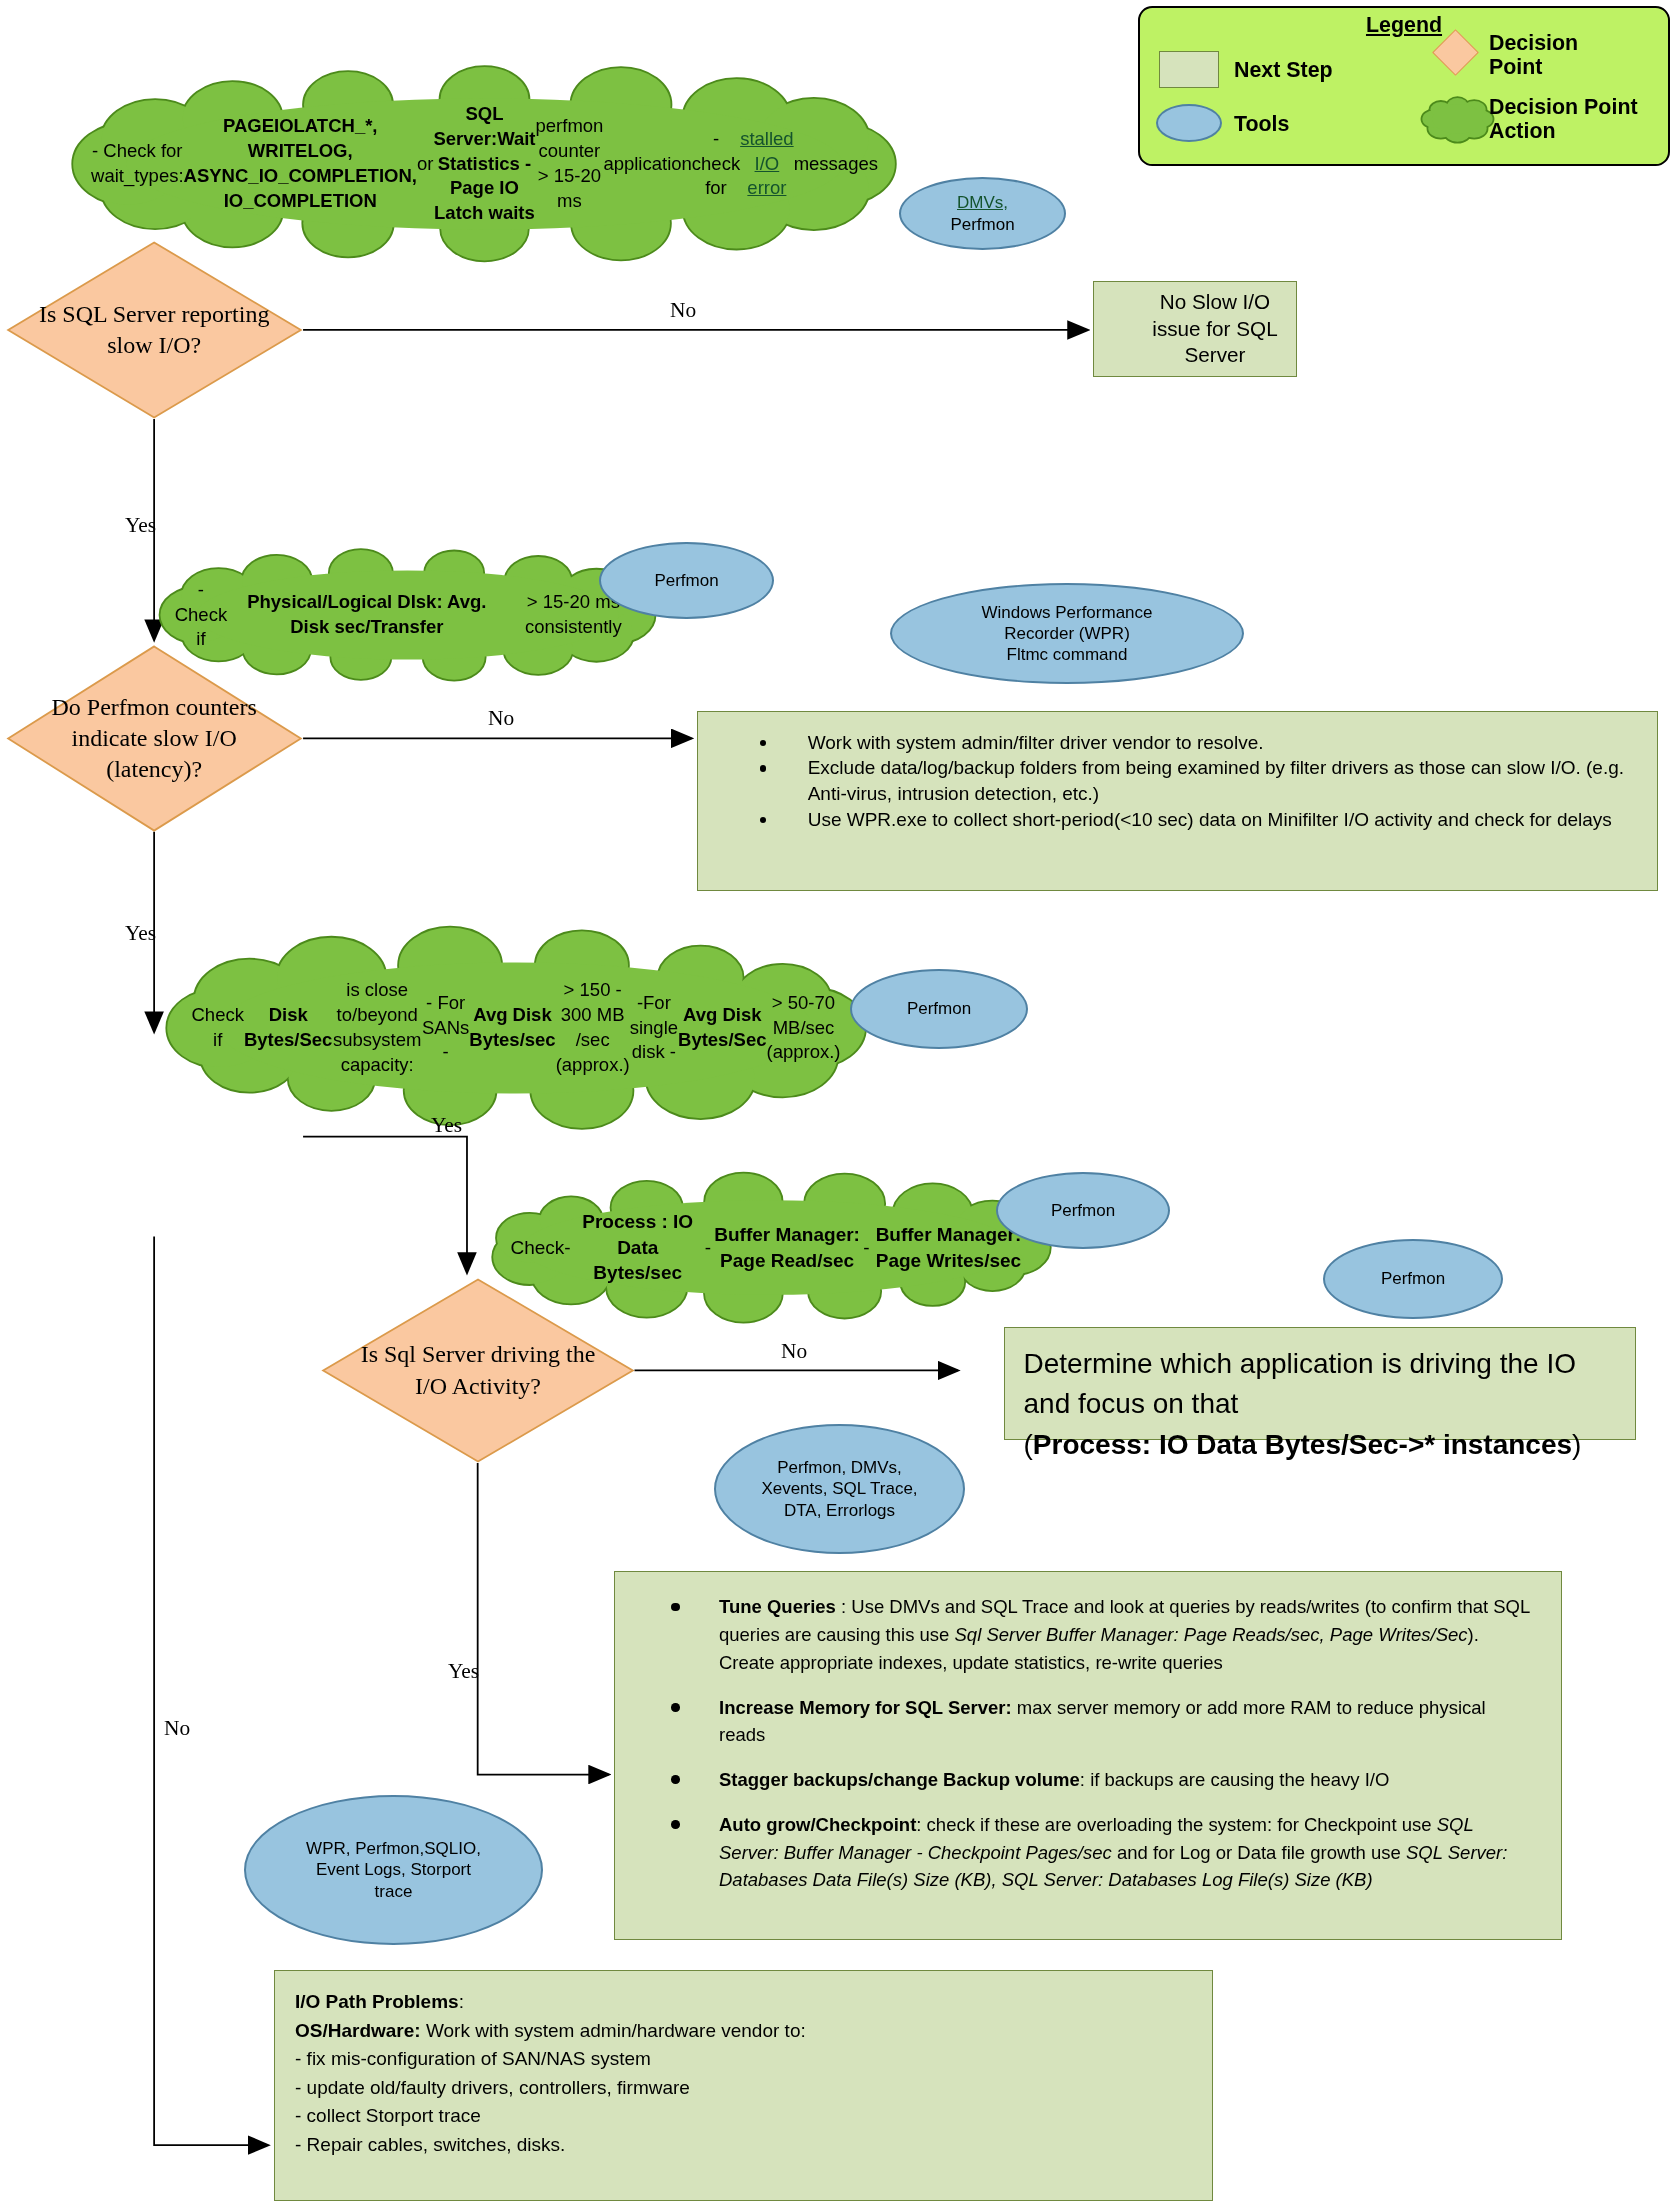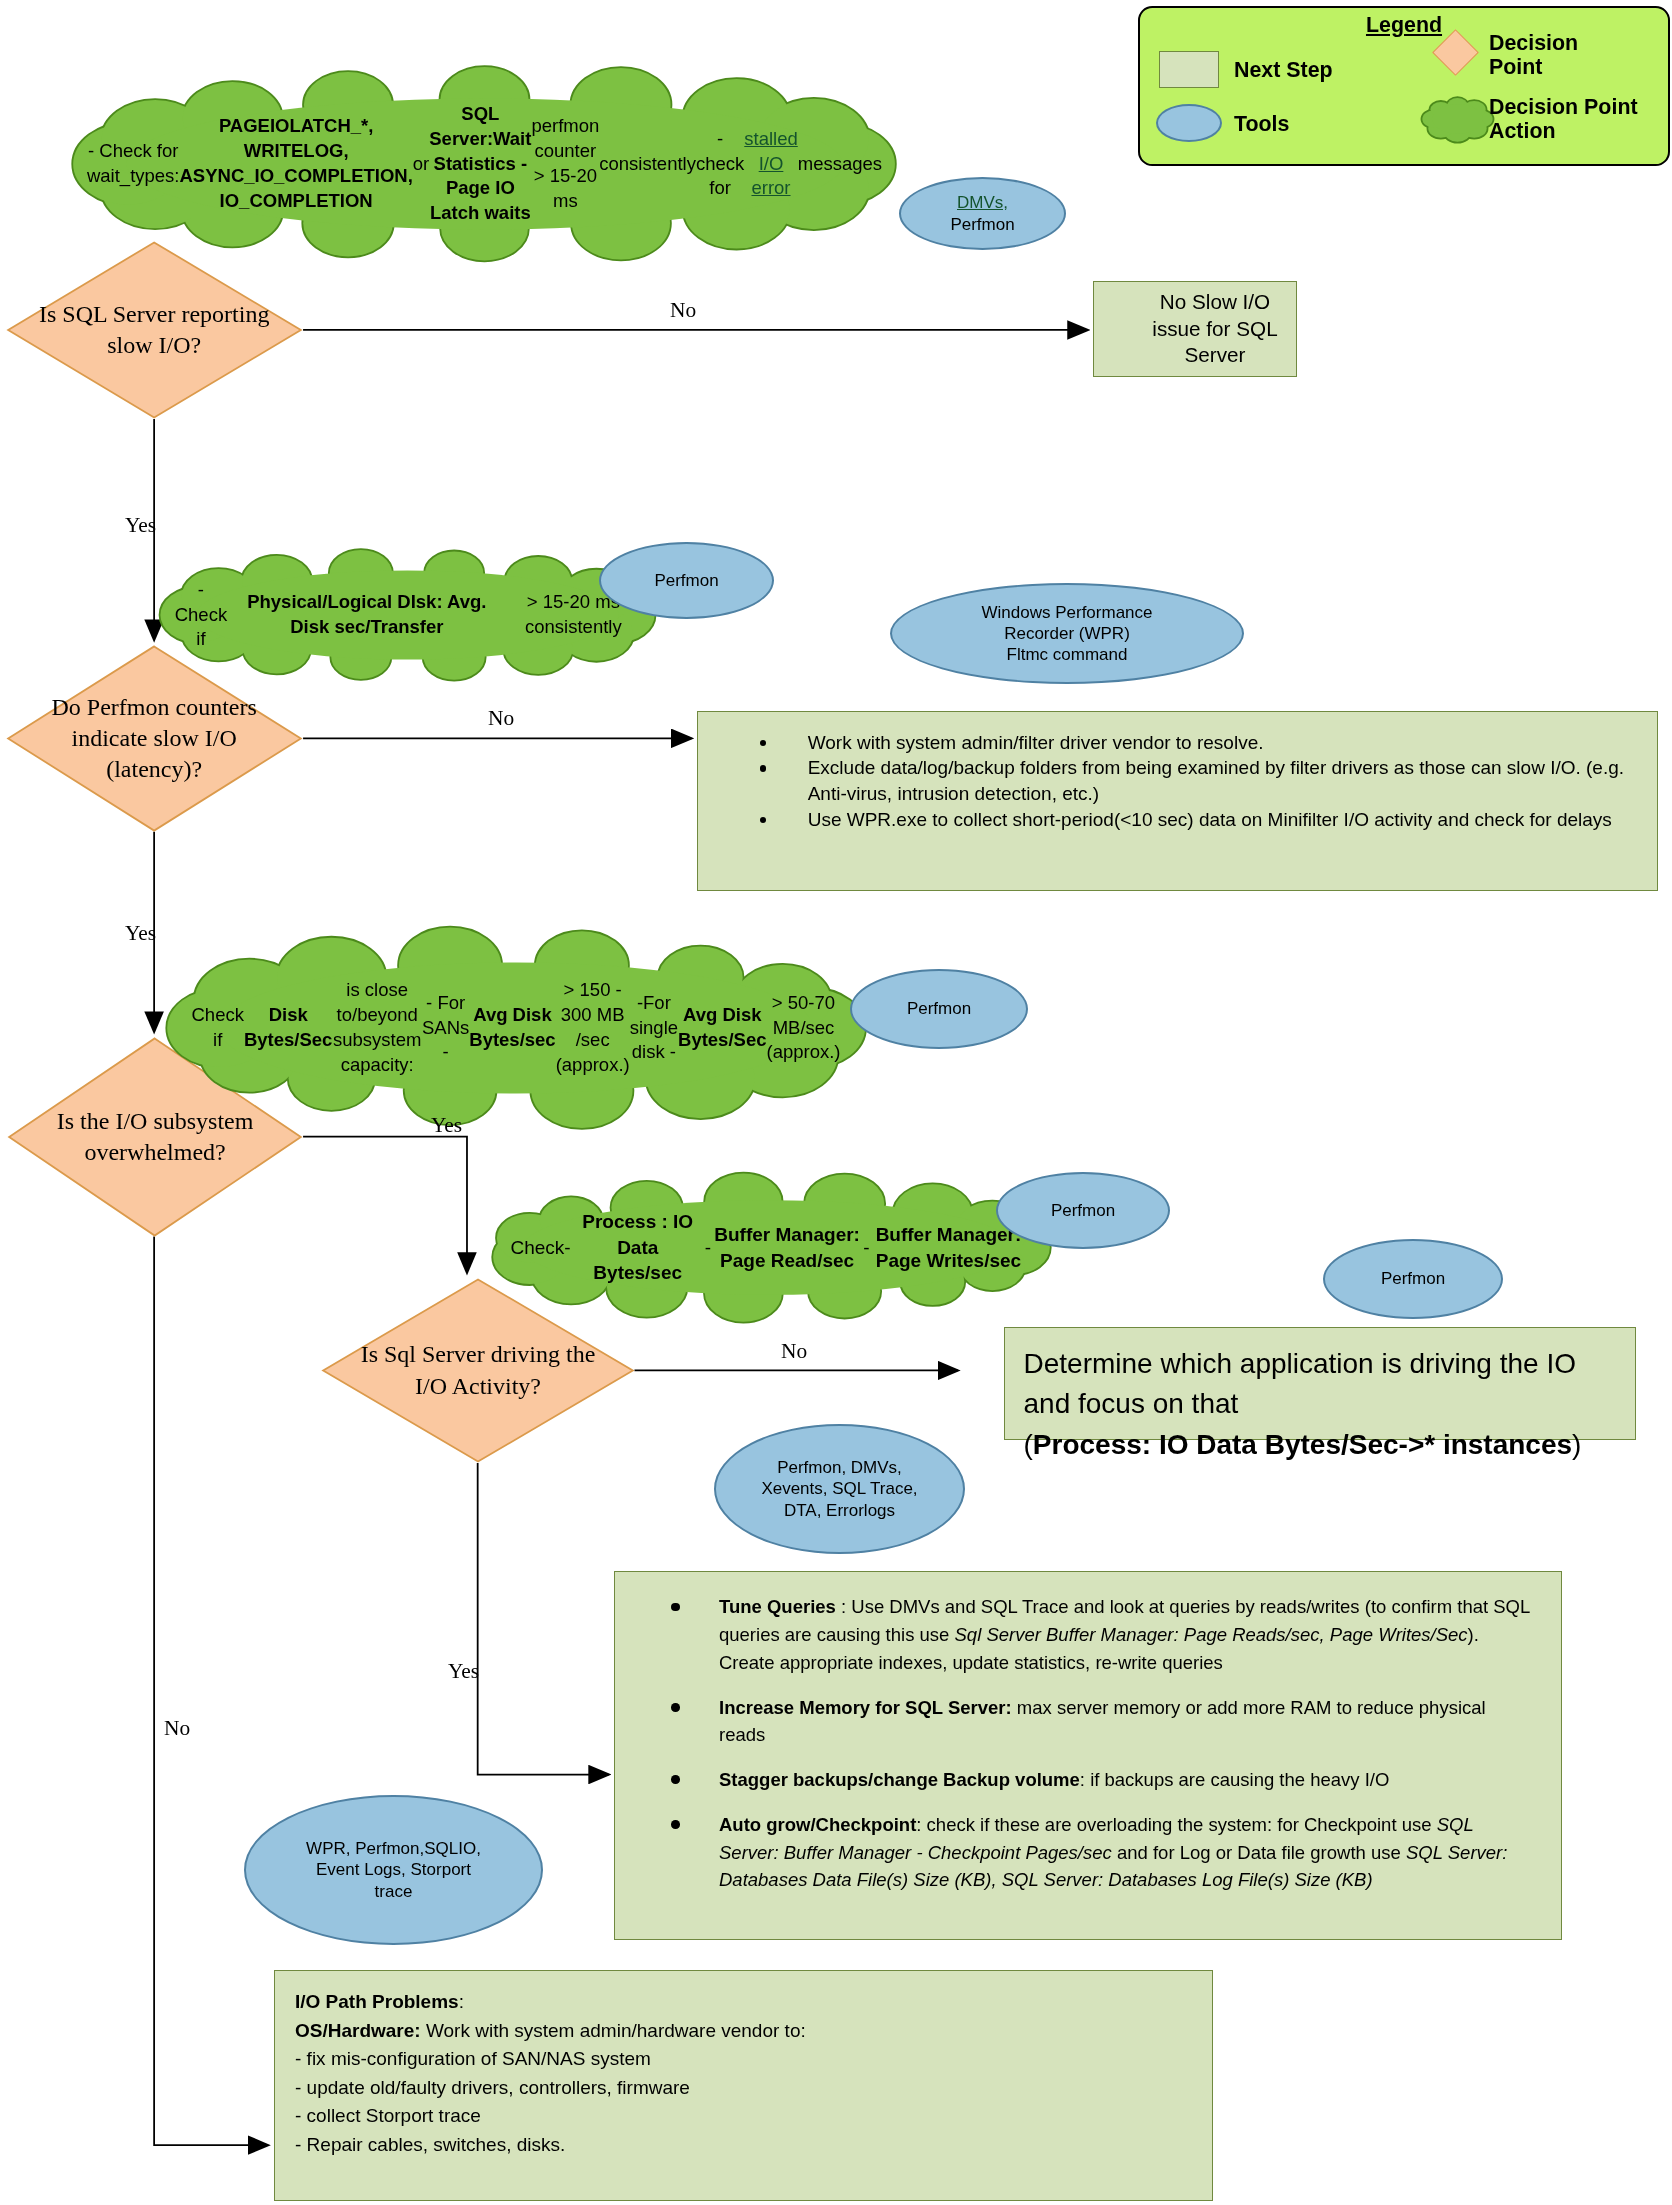--- a/index.html
+++ b/index.html
@@ -98,27 +98,20 @@
 
   <div class="diamond" style="left:5.7px;top:645px;width:297px;height:187px">
     <svg viewBox="0 0 417 262" preserveAspectRatio="none">
         <polygon points="208,2 414,131 208,260 3,131" fill="#FAC8A0" stroke="#DB9A4B" stroke-width="2.5"></polygon>
       </svg>
     <div class="dtext">Do Perfmon counters
 indicate slow I/O
 (latency)?</div>
   </div>
 
-  <div class="diamond" style="left:7.1px;top:1037px;width:296px;height:200px">
-    <svg viewBox="0 0 415 280" preserveAspectRatio="none">
-        <polygon points="207,2 412,140 207,278 3,140" fill="#FAC8A0" stroke="#DB9A4B" stroke-width="2.5"></polygon>
-      </svg>
-    <div class="dtext">Is the I/O subsystem
-overwhelmed?</div>
-  </div>
 
   <div class="diamond" style="left:321px;top:1278px;width:314px;height:185px">
     <svg viewBox="0 0 440 260" preserveAspectRatio="none">
         <polygon points="220,2 437,130 220,258 3,130" fill="#FAC8A0" stroke="#DB9A4B" stroke-width="2.5"></polygon>
       </svg>
     <div class="dtext">Is Sql Server driving the
 I/O Activity?</div>
   </div>
 
   <div class="gbox center-box" style="left:1093px;top:281px;width:204px;height:96px">No Slow I/O
@@ -188,21 +181,21 @@
       </svg>
     <div class="cloud-text" style="inset:18.5px 37px">
         <span>- Check for wait_types:</span>
         <br>
         <span class="b">PAGEIOLATCH_*,  WRITELOG, ASYNC_IO_COMPLETION, IO_COMPLETION</span>
         <span> or</span>
         <br>
         <span class="b">SQL Server:Wait Statistics - Page IO Latch waits</span>
         <span> perfmon counter &gt; 15-20 ms</span>
         <br>
-        <span>consistently</span>
+        <span>application</span>
         <br>
         <span>- check for </span>
         <a href="#" class="link">stalled I/O error </a>
         <span>messages</span>
       </div>
   </div>
 
   <div class="cloud" style="left:158px;top:542px;width:499px;height:146px">
     <svg viewBox="0 0 700 205">
         <g fill="#7DC142" stroke="#4C8A1B" stroke-width="5">

